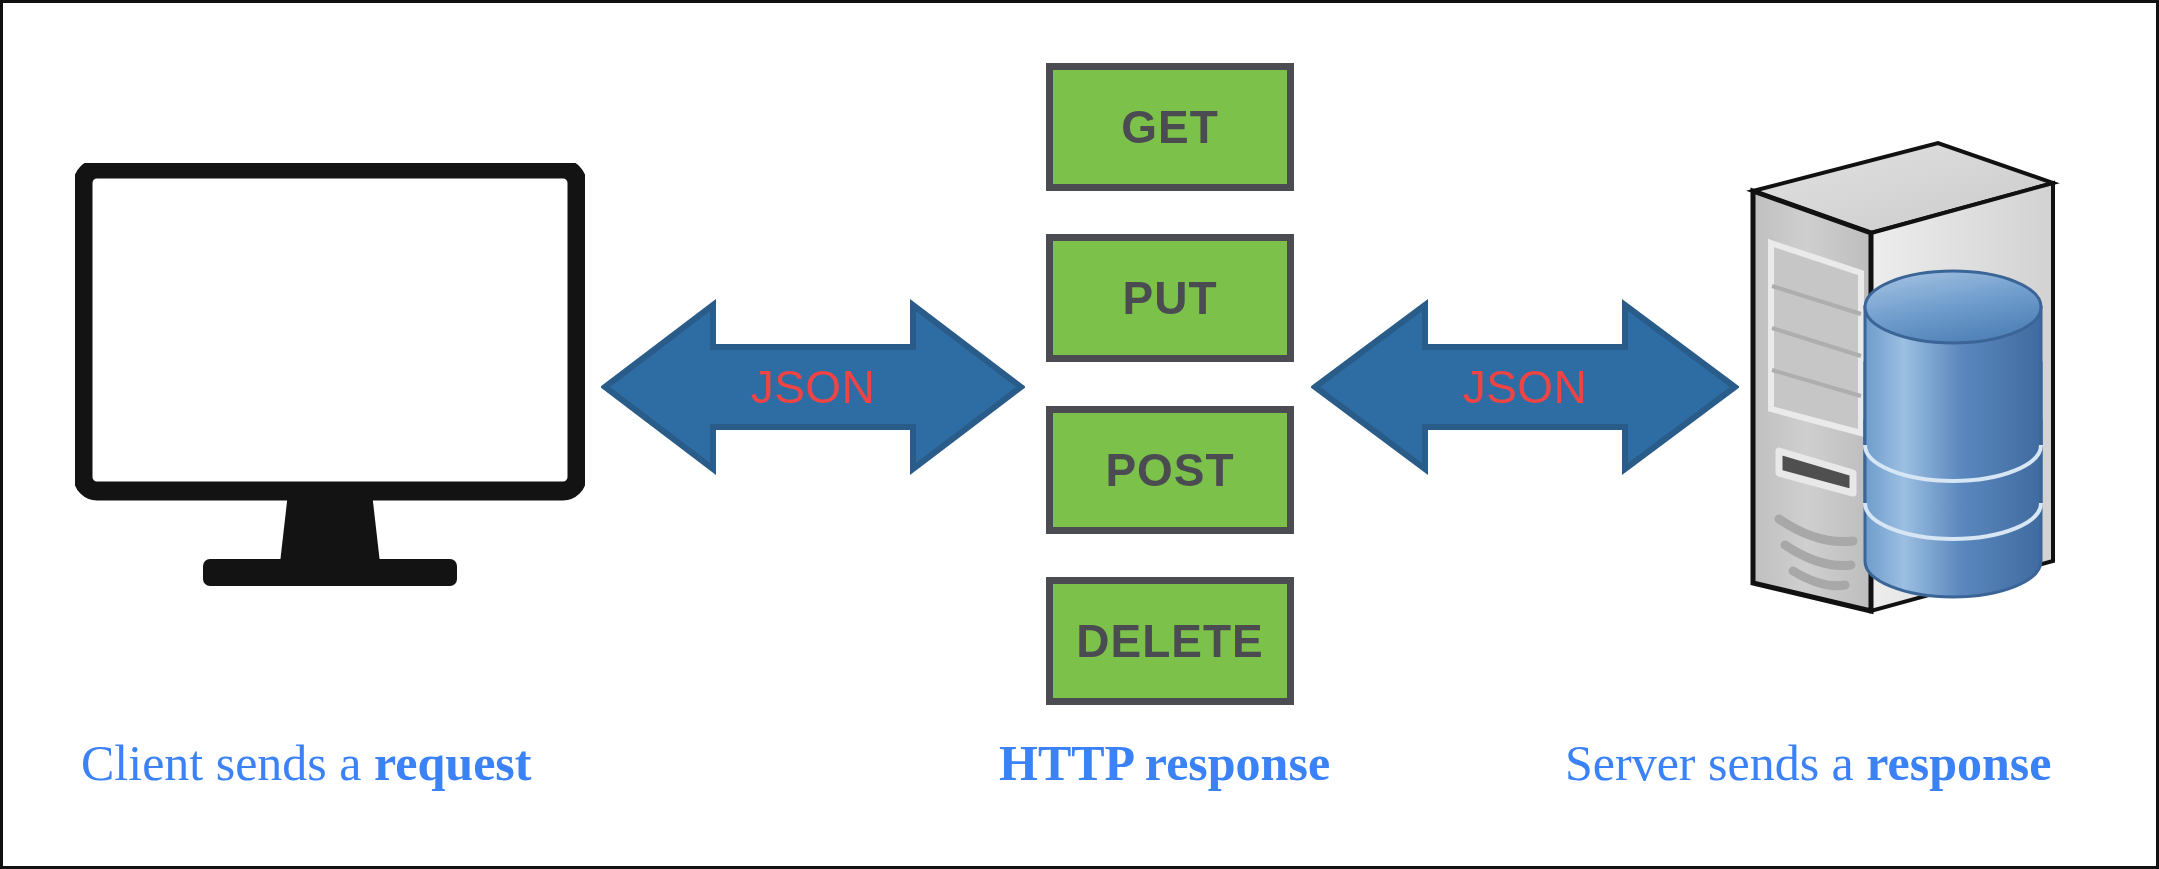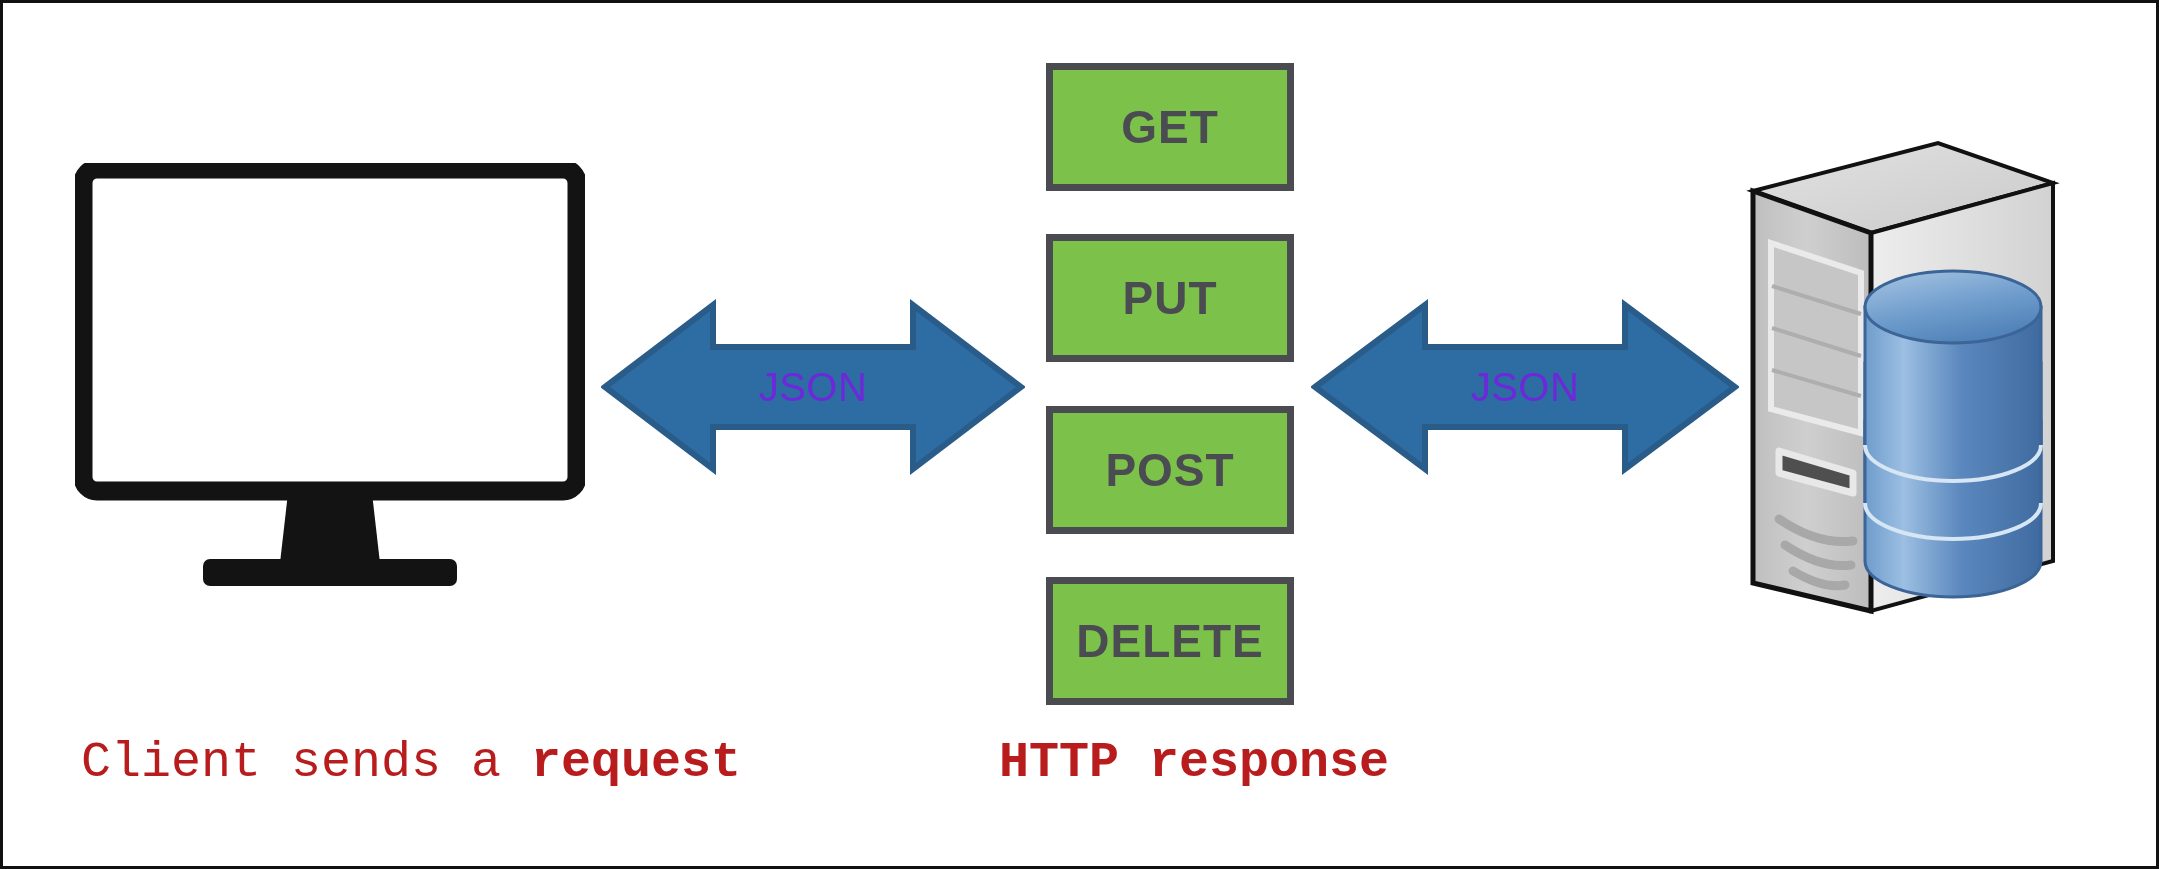--- a/index.html
+++ b/index.html
@@ -46,22 +46,22 @@
     width: 428px;
     height: 176px;
   }
   .arrow-label {
     position: absolute;
     left: 0;
     right: 0;
     top: 50%;
     transform: translateY(-50%);
     text-align: center;
-    color: #6d28d9;
-    font-size: 40px;
+    color: #ef4444;
+    font-size: 46px;
     font-family: "Liberation Sans", sans-serif;
     letter-spacing: 0.5px;
     line-height: 1;
     pointer-events: none;
   }
 
   
   #http-methods {
     left: 1043px;
     top: 60px;
@@ -90,23 +90,23 @@
   #server-stack {
     left: 1690px;
     top: 118px;
     width: 430px;
     height: 500px;
   }
 
   
   .caption {
     position: absolute;
-    color: #b91c1c;
+    color: #3b82f6;
     font-size: 50px;
-    font-family: Liberation Mono, monospace;
+    font-family: Liberation Serif, serif;
     white-space: nowrap;
     line-height: 1;
   }
   .caption b { font-weight: bold; }
   #caption-client  { left: 78px;   top: 735px; }
   #caption-methods { left: 996px;  top: 735px; font-weight: bold; }
   #caption-server  { left: 1562px; top: 735px; }
 </style>
 </head>
 <body>
@@ -216,14 +216,17 @@
       </g>
     </svg>
   </div>
 
   <div class="caption" id="caption-client">
     <span>Client sends a </span><b>request</b>
   </div>
 
   <div class="caption" id="caption-methods">HTTP response</div>
 
+  <div class="caption" id="caption-server">
+    <span>Server sends a </span><b>response</b>
+  </div>
 
 </div>
 
 </body></html>

